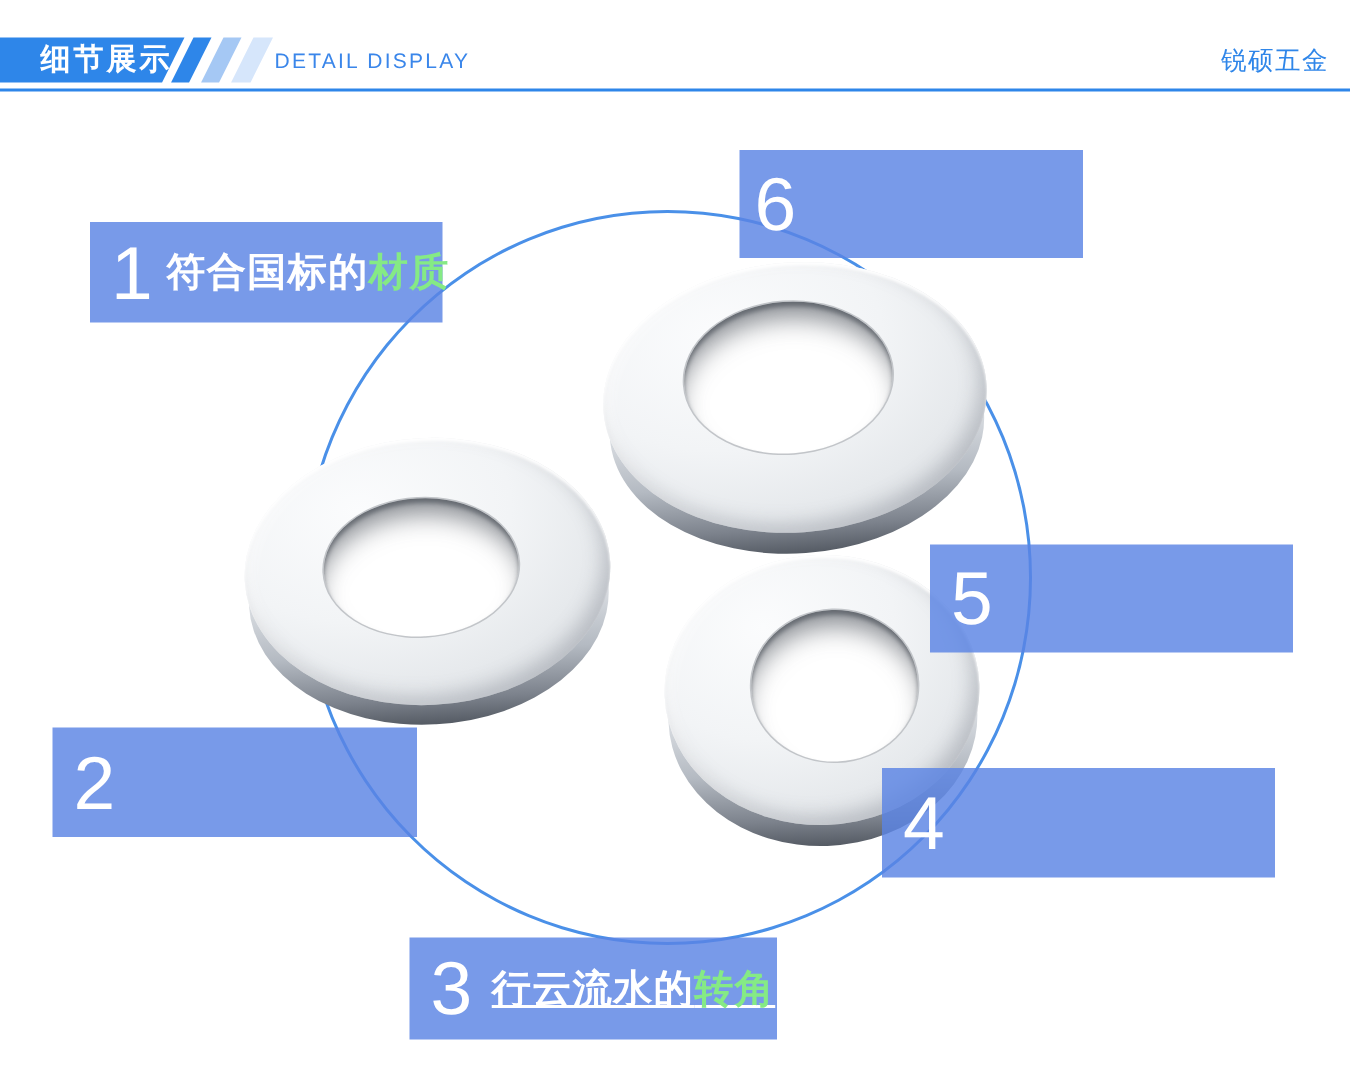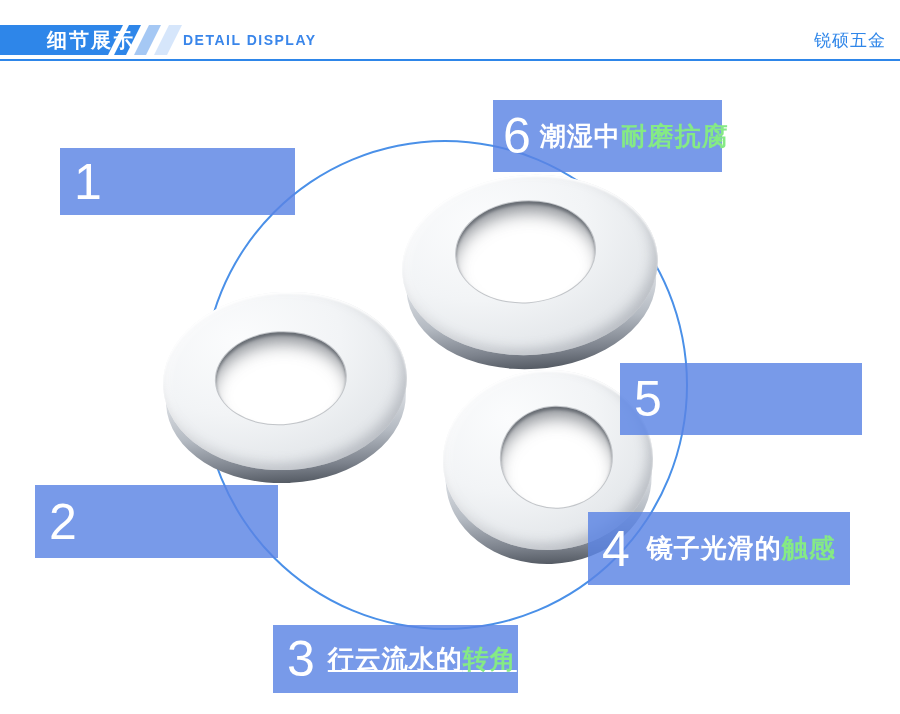--- a/index.html
+++ b/index.html
@@ -7,23 +7,23 @@
         font-family:"Liberation Sans",sans-serif;}
 
   
   .ribbon{position:absolute;left:0;top:25px;width:123px;height:30px;background:#2E86E9;
           transform:skewX(-26.5deg);transform-origin:0 0;}
   .stripe{position:absolute;top:25px;height:30px;transform:skewX(-26.5deg);transform-origin:0 0;}
   .stripe-1{left:129px;width:12px;background:#2E86E9;}
   .stripe-2{left:149px;width:12px;background:#A5C8F4;}
   .stripe-3{left:169px;width:13px;background:#D6E6FB;}
   .title-cn{position:absolute;left:27px;top:25px;height:30px;line-height:30px;color:#ffffff;
-            font-size:20px;font-weight:bold;letter-spacing:2px;z-index:2;margin-left:20px;}
+            font-size:20px;font-weight:bold;letter-spacing:2px;z-index:2;}
   .title-en{position:absolute;left:183px;top:25px;height:30px;line-height:31px;color:#3A86EA;
-            font-size:14px;font-weight:bold;letter-spacing:1.5px;}
+            font-size:14px;font-weight:normal;letter-spacing:1.5px;}
   .brand{position:absolute;right:14px;top:25px;height:30px;line-height:32px;color:#2F86E9;
          font-size:17px;letter-spacing:1px;text-align:center;}
   .divider{position:absolute;left:0;top:59px;width:900px;height:2px;background:#2E86E9;}
 
   
   .big-circle{position:absolute;left:202px;top:140px;width:486px;height:490px;border-radius:50%;
               border:2px solid #4A90E8;box-sizing:border-box;z-index:1;}
 
   
   .washer{position:absolute;z-index:2;}
@@ -89,33 +89,32 @@
     <div class="hole"></div>
   </div>
   <div class="washer washer-c">
     <div class="rim"></div>
     <div class="face"></div>
     <div class="hole"></div>
   </div>
 
   <div class="feature f1">
     <span class="num">1</span>
+    <span class="txt"><span>符合国标的</span><span class="green">材质</span></span>
   </div>
   <div class="feature f2">
     <span class="num">2</span>
   </div>
   <div class="feature f3">
     <span class="num">3</span>
     <span class="txt"><span>行云流水的</span><span class="green">转角</span></span>
   </div>
   <div class="feature f4">
     <span class="num">4</span>
-    <span class="txt"><span>镜子光滑的</span><span class="green">触感</span></span>
   </div>
   <div class="feature f5">
     <span class="num">5</span>
   </div>
   <div class="feature f6">
     <span class="num">6</span>
-    <span class="txt"><span>潮湿中</span><span class="green">耐磨抗腐</span></span>
   </div>
 
 </div>
 
 </body></html>

